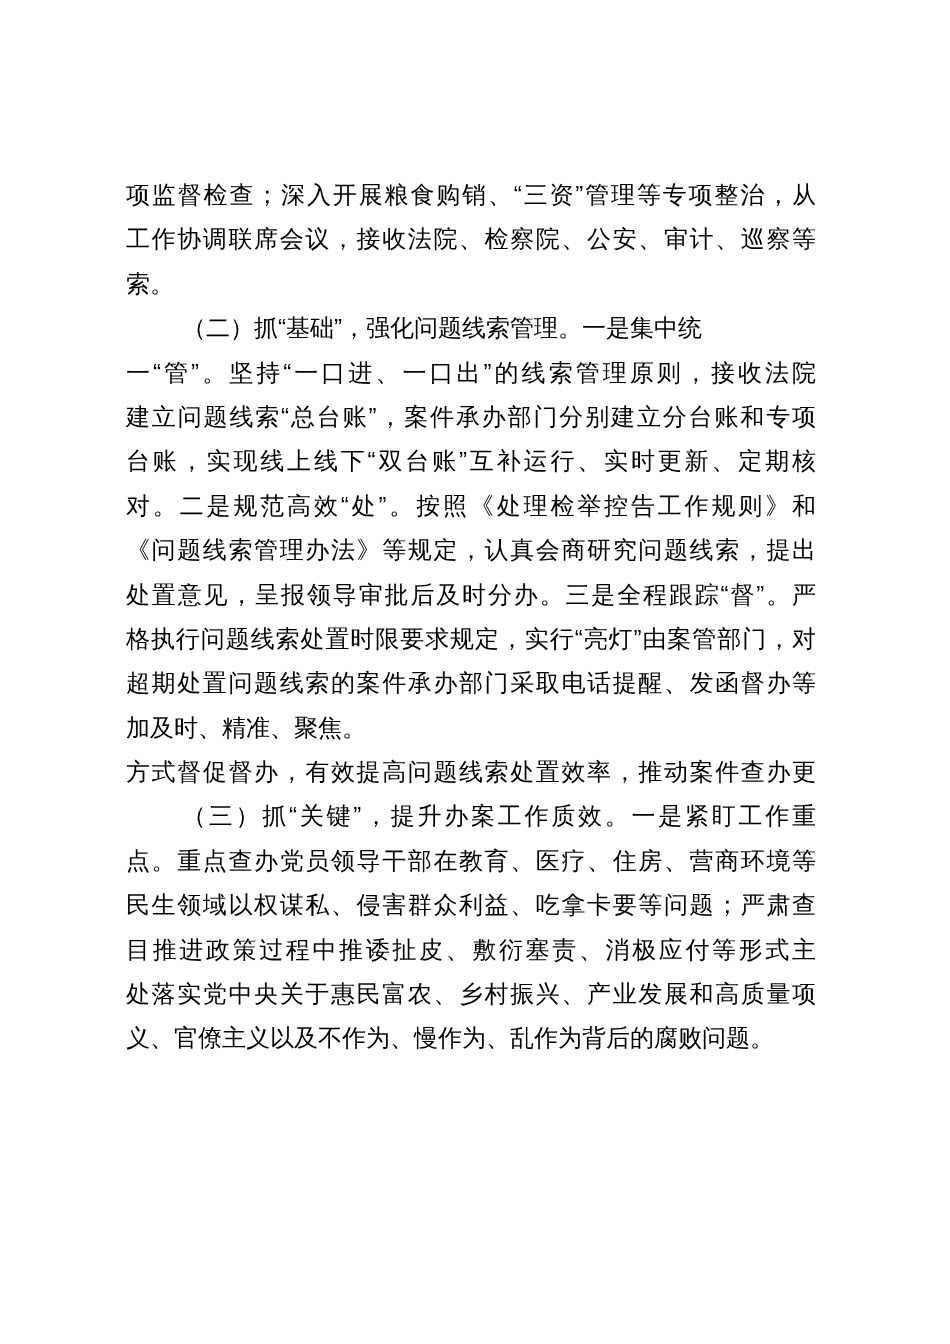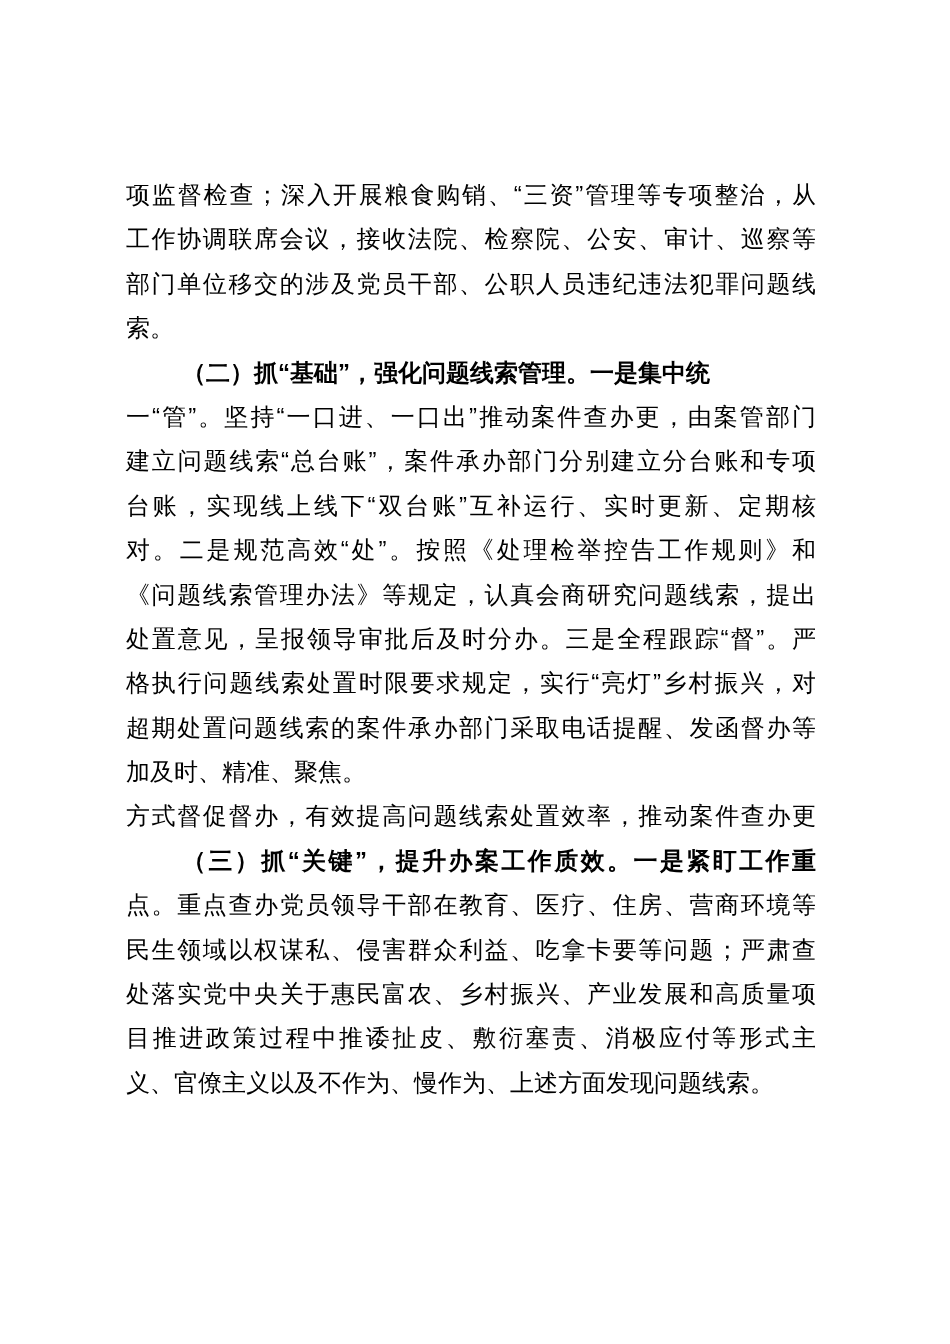--- a/index.html
+++ b/index.html
@@ -37,49 +37,47 @@
     white-space: nowrap;
     color: #000000;
   }
   .line.justify {
     text-align: justify;
     text-align-last: justify;
     text-justify: inter-character;
   }
   .line.indent {
     padding-left: 56px;
-    font-weight: bold;
   }
 </style>
 </head>
 <body style="background: rgb(255, 255, 255);">
 
 <div class="page">
   <div class="text-block" style="color: rgb(0, 0, 0);">
       <div class="paragraph">
         <div class="line justify">项监督检查；深入开展粮食购销、“三资”管理等专项整治，从</div>
         <div class="line justify">工作协调联席会议，接收法院、检察院、公安、审计、巡察等</div>
-        <div class="line justify">部门单位移交的涉及党员干部、公职人员违纪违法犯罪问题线</div>
         <div class="line">索。</div>
       </div>
       <div class="paragraph">
         <div class="line indent">（二）抓“基础”，强化问题线索管理。一是集中统</div>
-        <div class="line justify">一“管”。坚持“一口进、一口出”推动案件查办更，由案管部门</div>
+        <div class="line justify">一“管”。坚持“一口进、一口出”的线索管理原则，接收法院</div>
         <div class="line justify">建立问题线索“总台账”，案件承办部门分别建立分台账和专项</div>
         <div class="line justify">台账，实现线上线下“双台账”互补运行、实时更新、定期核</div>
         <div class="line justify">对。二是规范高效“处”。按照《处理检举控告工作规则》和</div>
         <div class="line justify">《问题线索管理办法》等规定，认真会商研究问题线索，提出</div>
         <div class="line justify">处置意见，呈报领导审批后及时分办。三是全程跟踪“督”。严</div>
-        <div class="line justify">格执行问题线索处置时限要求规定，实行“亮灯”乡村振兴，对</div>
+        <div class="line justify">格执行问题线索处置时限要求规定，实行“亮灯”由案管部门，对</div>
         <div class="line justify">超期处置问题线索的案件承办部门采取电话提醒、发函督办等</div>
         <div class="line">加及时、精准、聚焦。</div>
         <div class="line justify">方式督促督办，有效提高问题线索处置效率，推动案件查办更</div>
       </div>
       <div class="paragraph">
         <div class="line justify indent">（三）抓“关键”，提升办案工作质效。一是紧盯工作重</div>
         <div class="line justify">点。重点查办党员领导干部在教育、医疗、住房、营商环境等</div>
         <div class="line justify">民生领域以权谋私、侵害群众利益、吃拿卡要等问题；严肃查</div>
+        <div class="line justify">目推进政策过程中推诿扯皮、敷衍塞责、消极应付等形式主</div>
         <div class="line justify">处落实党中央关于惠民富农、乡村振兴、产业发展和高质量项</div>
-        <div class="line justify">目推进政策过程中推诿扯皮、敷衍塞责、消极应付等形式主</div>
-        <div class="line">义、官僚主义以及不作为、慢作为、上述方面发现问题线索。</div>
+        <div class="line">义、官僚主义以及不作为、慢作为、乱作为背后的腐败问题。</div>
       </div>
     </div>
 </div>
 
 </body></html>

